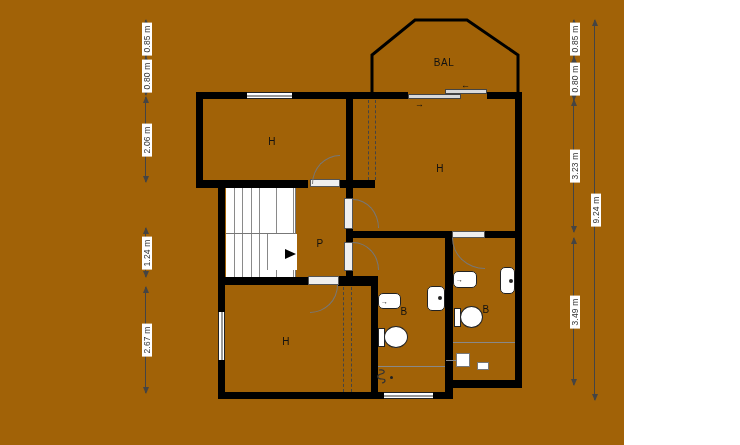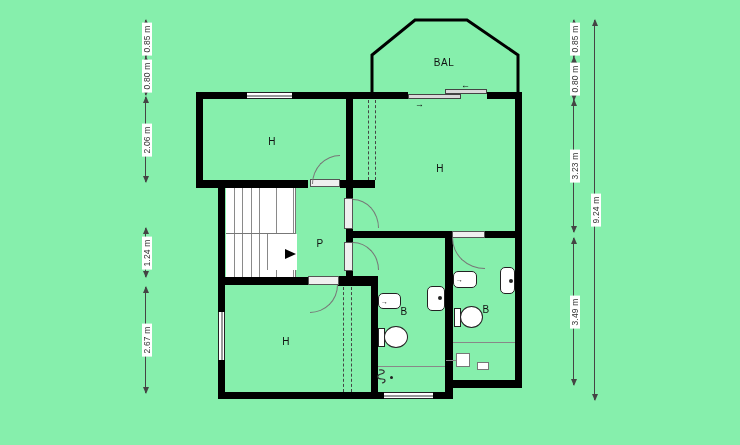--- a/index.html
+++ b/index.html
@@ -1,17 +1,17 @@
 <!DOCTYPE html>
 <html><head>
 <meta charset="utf-8">
 <style>
   html,body{margin:0;padding:0;}
   body{width:740px;height:445px;background:#ffffff;font-family:"Liberation Sans",sans-serif;overflow:hidden;}
-  #plan{position:relative;width:740px;height:445px;background:#86efac;}
+  #plan{position:relative;width:624px;height:445px;background:#a16207;}
 
   .w{position:absolute;background:#000;}
   .window{position:absolute;box-sizing:border-box;border-top:1px solid #222;border-bottom:1px solid #222;
           background:linear-gradient(180deg,#fff 0 2px,#9a9a9a 2px 4px,#fff 4px 100%);}
   .window.v{border:none;border-left:1px solid #222;border-right:1px solid #222;
           background:linear-gradient(90deg,#fff 0 2px,#9a9a9a 2px 4px,#fff 4px 100%);}
   .leaf{position:absolute;background:#efefef;border:1px solid #555;box-sizing:border-box;}
   .arc{position:absolute;box-sizing:border-box;}
   .arc.tl{border-top:1.5px solid #777;border-left:1.5px solid #777;border-top-left-radius:100%;}
   .arc.tr{border-top:1.5px solid #777;border-right:1.5px solid #777;border-top-right-radius:100%;}

